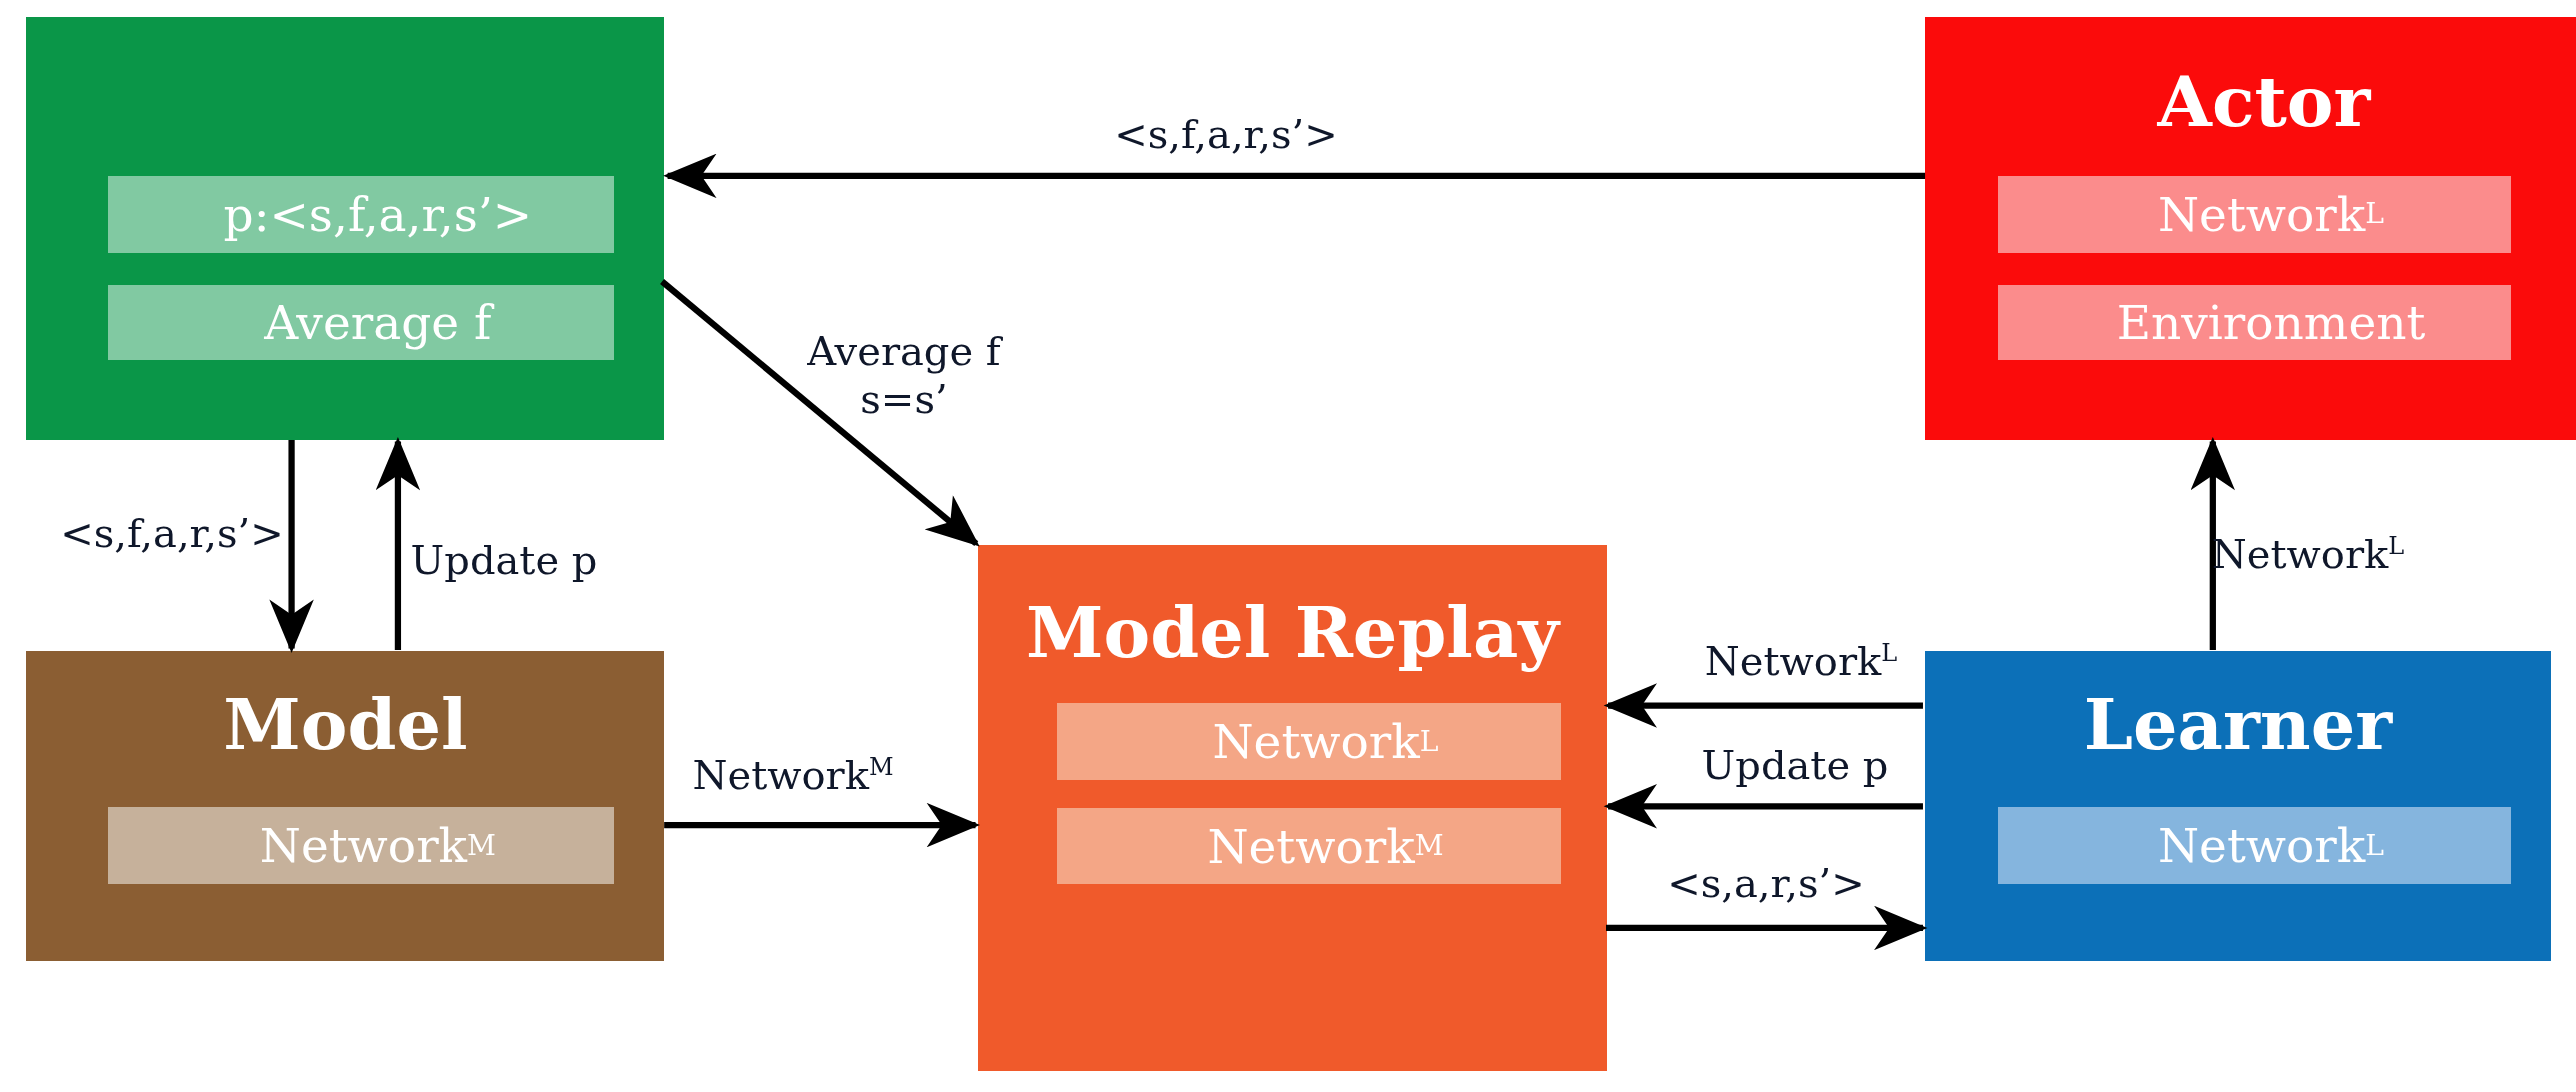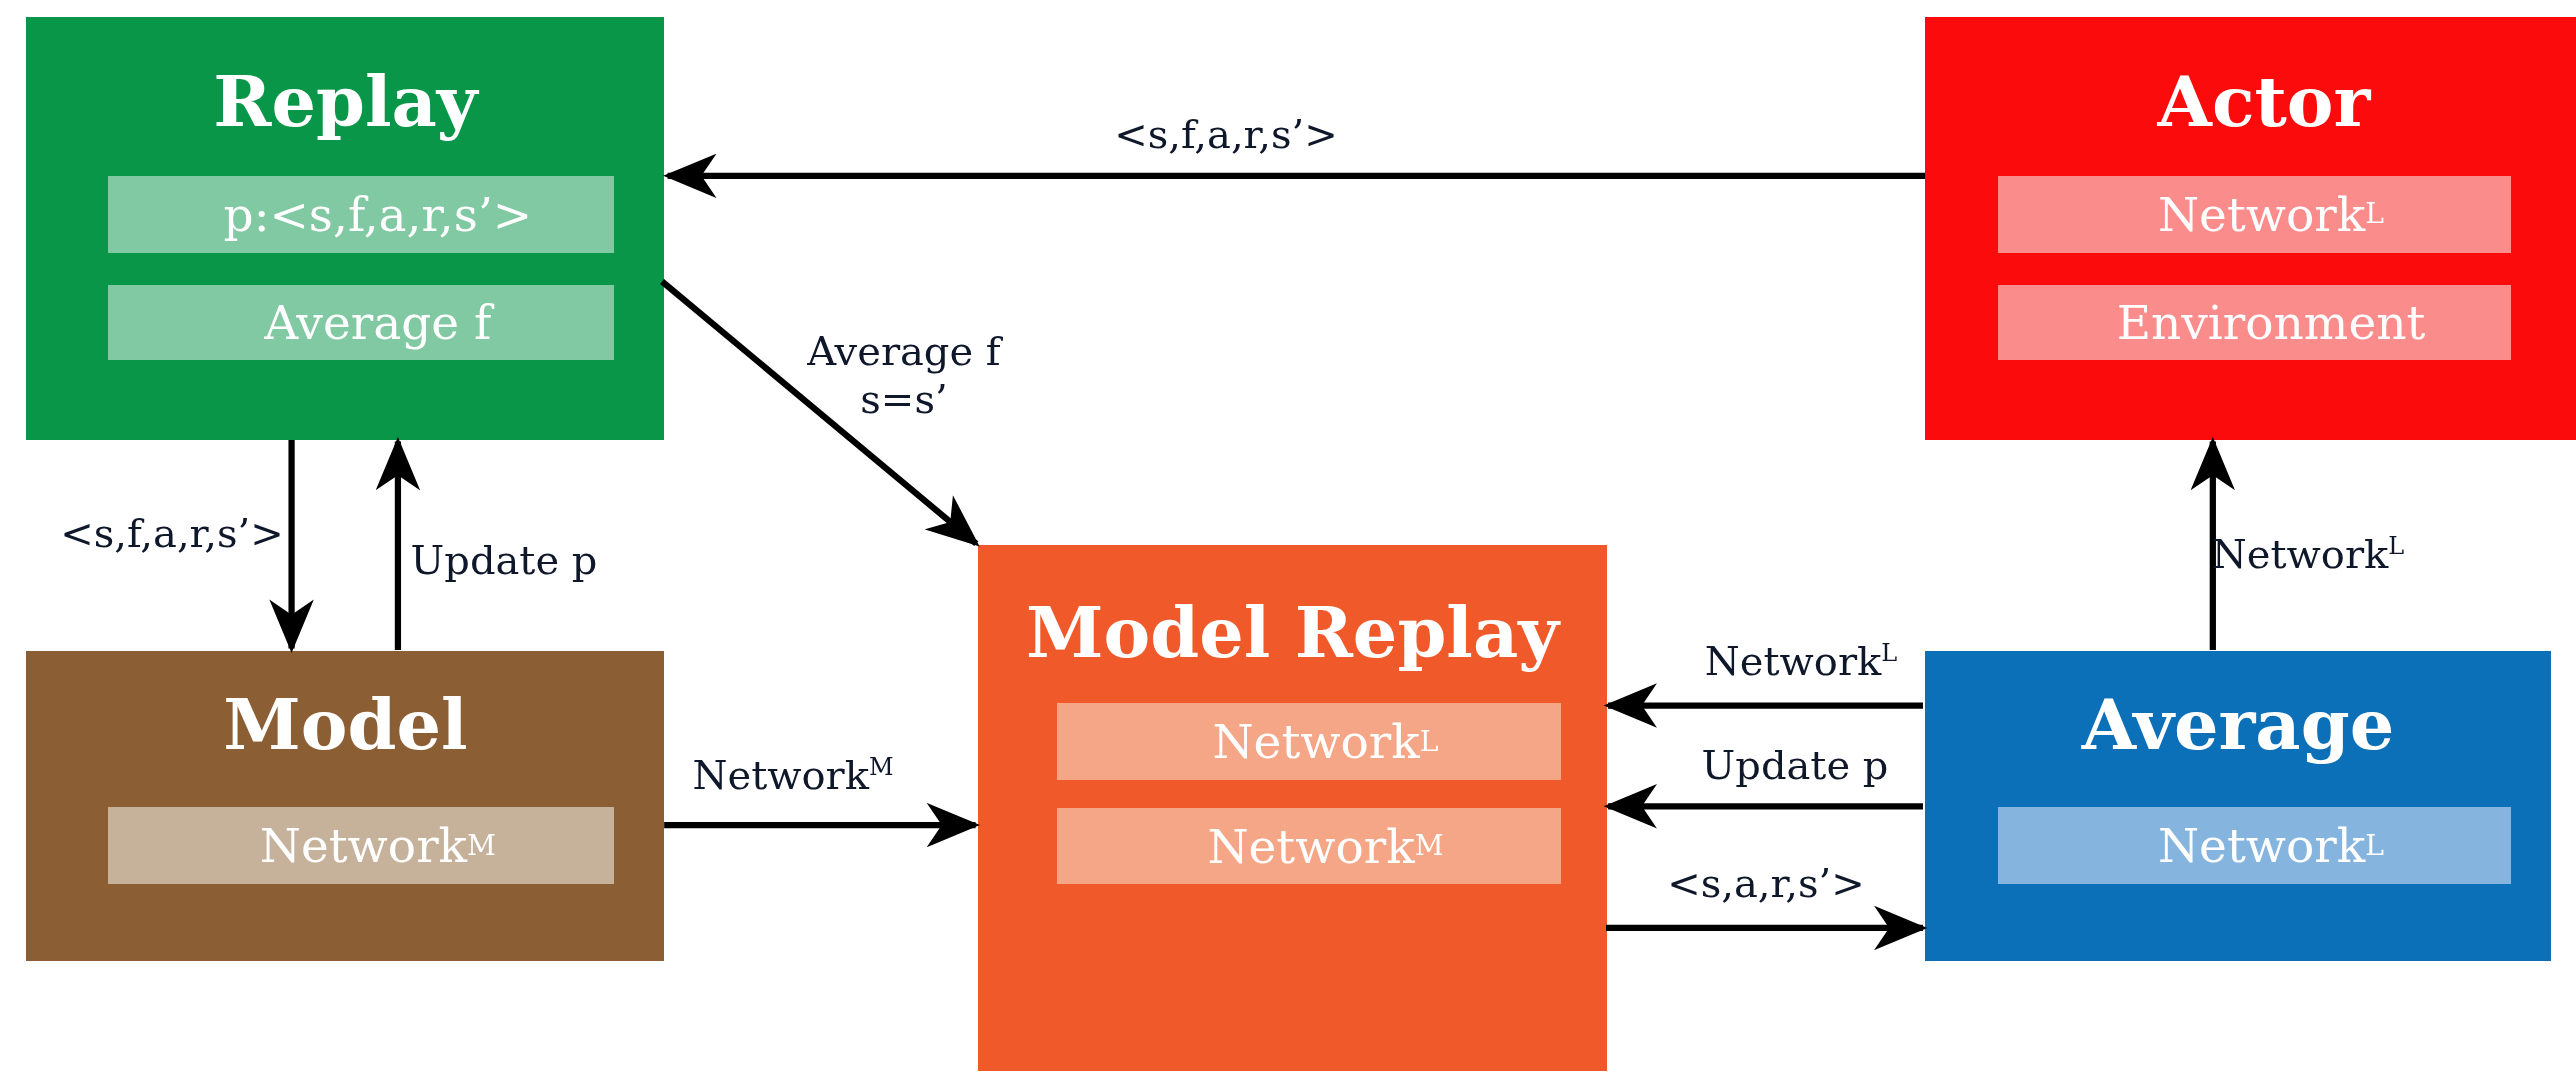--- a/index.html
+++ b/index.html
@@ -80,21 +80,20 @@
 
   svg.arrows{position:absolute;left:0;top:0;pointer-events:none;}
   svg.arrows line{stroke:#000000;stroke-width:9px;}
 </style>
 </head>
 <body>
 
 <div class="canvas">
 
   <div class="box" id="box-replay">
-    <div class="title">Replay</div>
     <div class="row row-replay" id="replay-row-1">
         <span>p:&lt;s,f,a,r,s’&gt;</span>
         <sup></sup>
       </div>
     <div class="row row-replay" id="replay-row-2">
         <span>Average f</span>
         <sup></sup>
       </div>
   </div>
 
@@ -124,21 +123,21 @@
         <span>Network</span>
         <sup>L</sup>
       </div>
     <div class="row row-mr" id="mr-row-2">
         <span>Network</span>
         <sup>M</sup>
       </div>
   </div>
 
   <div class="box" id="box-learner">
-    <div class="title">Average</div>
+    <div class="title">Learner</div>
     <div class="row row-learner" id="learner-row-1">
         <span>Network</span>
         <sup>L</sup>
       </div>
   </div>
 
   <svg class="arrows" width="2576" height="1092" viewBox="0 0 3705 1571">
     <defs>
       <marker id="ah" viewBox="0 0 12 10" refX="11" refY="5" markerUnits="userSpaceOnUse" markerWidth="78" markerHeight="64" orient="auto">
         <path d="M0,0 L12,5 L0,10 L3.4,5 Z" fill="#000000"></path>

